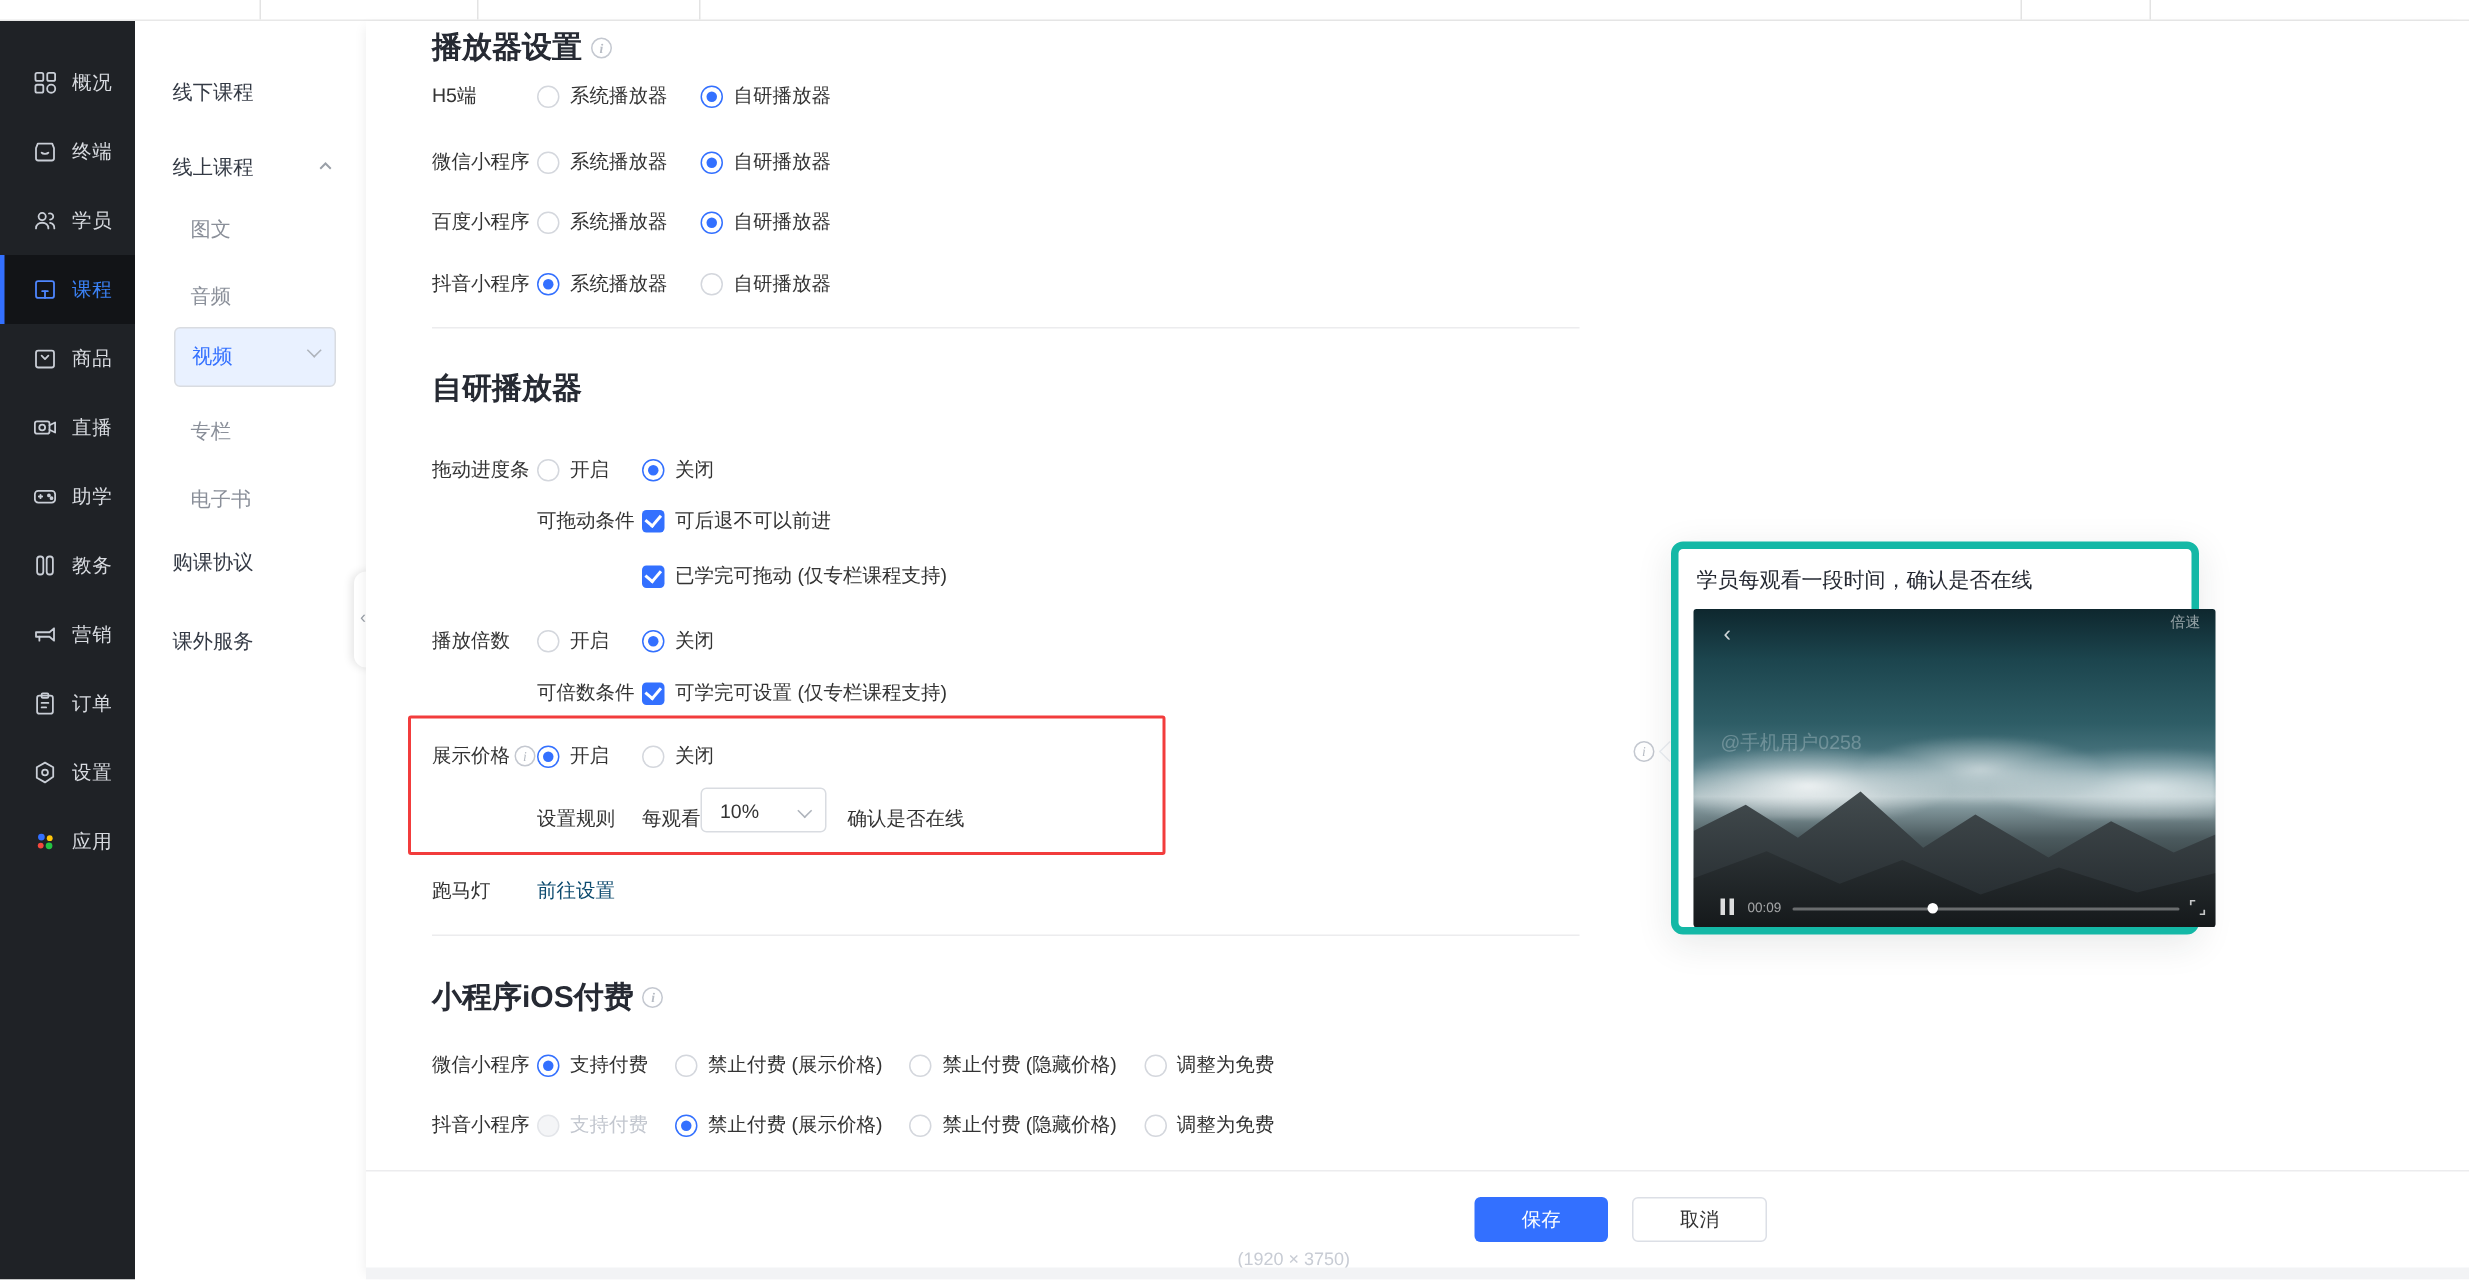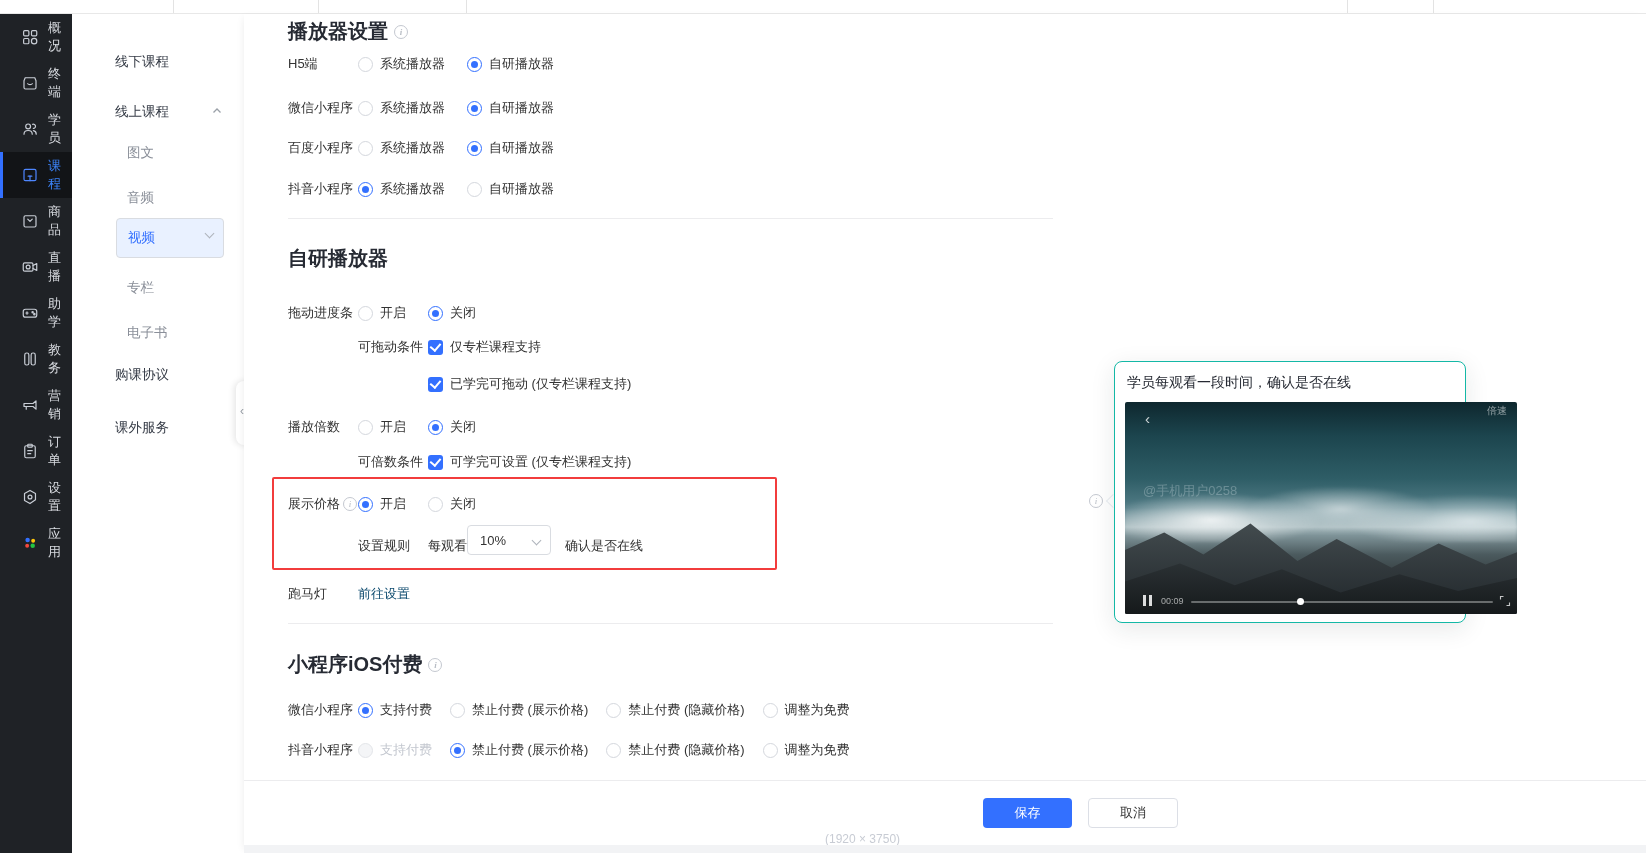--- a/index.html
+++ b/index.html
@@ -5,21 +5,21 @@
   *{margin:0;padding:0;box-sizing:border-box}
   html,body{width:1646px;height:853px;overflow:hidden;background:#fff;
     font-family:"Liberation Sans","DejaVu Sans",sans-serif;font-size:13px;color:#333}
   .page{position:relative;width:1646px;height:853px}
 
   
   .topbar{position:absolute;left:0;top:0;width:100%;height:14px;background:#fff;border-bottom:1px solid #e8e8e8}
   .topbar .sep{position:absolute;top:0;width:1px;height:13px;background:#e3e3e3}
 
   
-  .nav{position:absolute;left:0;top:14px;bottom:0;width:72px;background:#1f2226;}
+  .nav{position:absolute;left:0;top:14px;bottom:0;width:90px;background:#1f2226;padding-top:18px}
   .nav-item{position:relative;height:46px;display:flex;align-items:center;gap:9px;padding-left:21px;cursor:pointer}
   .nav-item svg{width:18px;height:18px;flex:none}
   .nav-item .nlab{font-size:13px;color:#d8dbe0;letter-spacing:.5px}
   .nav-item.active{background:#121417}
   .nav-item.active::before{content:'';position:absolute;left:0;top:0;bottom:0;width:3px;background:#3370ff}
   .nav-item.active .nlab{color:#3b82f6}
   .ic{stroke:#c9ced6;fill:none;stroke-width:1.6;stroke-linecap:round;stroke-linejoin:round}
   .nav-item.active .ic{stroke:#4e86ff}
 
   
@@ -63,25 +63,25 @@
   .link{color:#0c4a6e;cursor:pointer}
   .btn{position:absolute;height:30px;border-radius:4px;font-size:13px;display:flex;align-items:center;justify-content:center;cursor:pointer}
   .btn.primary{left:739px;top:784px;width:89px;background:#3370ff;color:#fff}
   .btn.plain{left:844px;top:784px;width:90px;background:#fff;color:#333;border:1px solid #dcdfe6}
   .sizenote{position:absolute;left:581px;top:818px;color:#c8ccd4;font-size:12px}
   .bstrip{position:absolute;left:0;right:0;top:831px;height:8px;background:#f2f3f5}
 
   
   .info-float{position:absolute;left:1089px;top:494px}
   .tip-card{position:absolute;left:1114px;top:361px;width:352px;height:262px;background:#fff;
-    border:1px solid #14b8a6;border-radius:8px;box-shadow:0 6px 24px rgba(31,35,41,.10)}
+    border:5px solid #14b8a6;border-radius:8px;box-shadow:0 6px 24px rgba(31,35,41,.10)}
   .tip-arrow{position:absolute;left:1108px;top:496px;width:10px;height:10px;background:#fff;
     border-left:1px solid #ebeef2;border-bottom:1px solid #ebeef2;transform:rotate(45deg)}
   .tip-title{position:absolute;left:12px;top:12px;font-size:14px;color:#262a33}
-  .video{position:absolute;left:10px;top:40px;width:392px;height:212px;border-radius:2px;overflow:hidden;
+  .video{position:absolute;left:10px;top:40px;width:348px;height:212px;border-radius:2px;overflow:hidden;
     background:linear-gradient(180deg,#0e272e 0%,#1c454e 16%,#2e5d66 36%,#527c86 50%,#a9bcc0 59%,#7e9398 63%,#4b5a5e 72%,#2d3436 86%,#1e2426 100%)}
   .clouds{position:absolute;left:0;right:0;top:40%;height:26%;filter:blur(1.5px);
     background:radial-gradient(ellipse 40% 70% at 22% 60%,rgba(255,255,255,.85),rgba(255,255,255,0) 70%),
                radial-gradient(ellipse 34% 60% at 55% 40%,rgba(255,255,255,.65),rgba(255,255,255,0) 70%),
                radial-gradient(ellipse 45% 70% at 88% 62%,rgba(232,240,242,.8),rgba(255,255,255,0) 70%)}
   .mtn1{position:absolute;left:0;right:0;bottom:0;height:52%;background:linear-gradient(180deg,#4a5356,#20262a);
     clip-path:polygon(0 42%,10% 26%,20% 46%,32% 18%,44% 52%,54% 32%,68% 58%,80% 36%,92% 55%,100% 44%,100% 100%,0 100%)}
   .mtn2{position:absolute;left:0;right:0;bottom:0;height:34%;background:linear-gradient(180deg,#343b3e,#15191b);
     clip-path:polygon(0 55%,14% 30%,28% 60%,40% 38%,55% 70%,70% 45%,85% 68%,100% 50%,100% 100%,0 100%)}
   .vback{position:absolute;left:20px;top:8px;color:rgba(255,255,255,.8);font-size:15px}
@@ -317,21 +317,21 @@
         <span class="opt">
             <span class="rd on"></span>
             <span class="olab">关闭</span>
           </span>
       </div>
     </div>
     <div class="row" style="left:114px;top:320px">
       <span class="rlab">可拖动条件</span>
       <span class="opt">
           <span class="cb"></span>
-          <span class="olab">仅专栏课程支持</span>
+          <span class="olab">可后退不可以前进</span>
         </span>
     </div>
     <div class="row" style="left:184px;top:357px">
       <span class="opt">
           <span class="cb"></span>
           <span class="olab">已学完可拖动 (仅专栏课程支持)</span>
         </span>
     </div>
 
     <div class="row" style="left:44px;top:400px">

